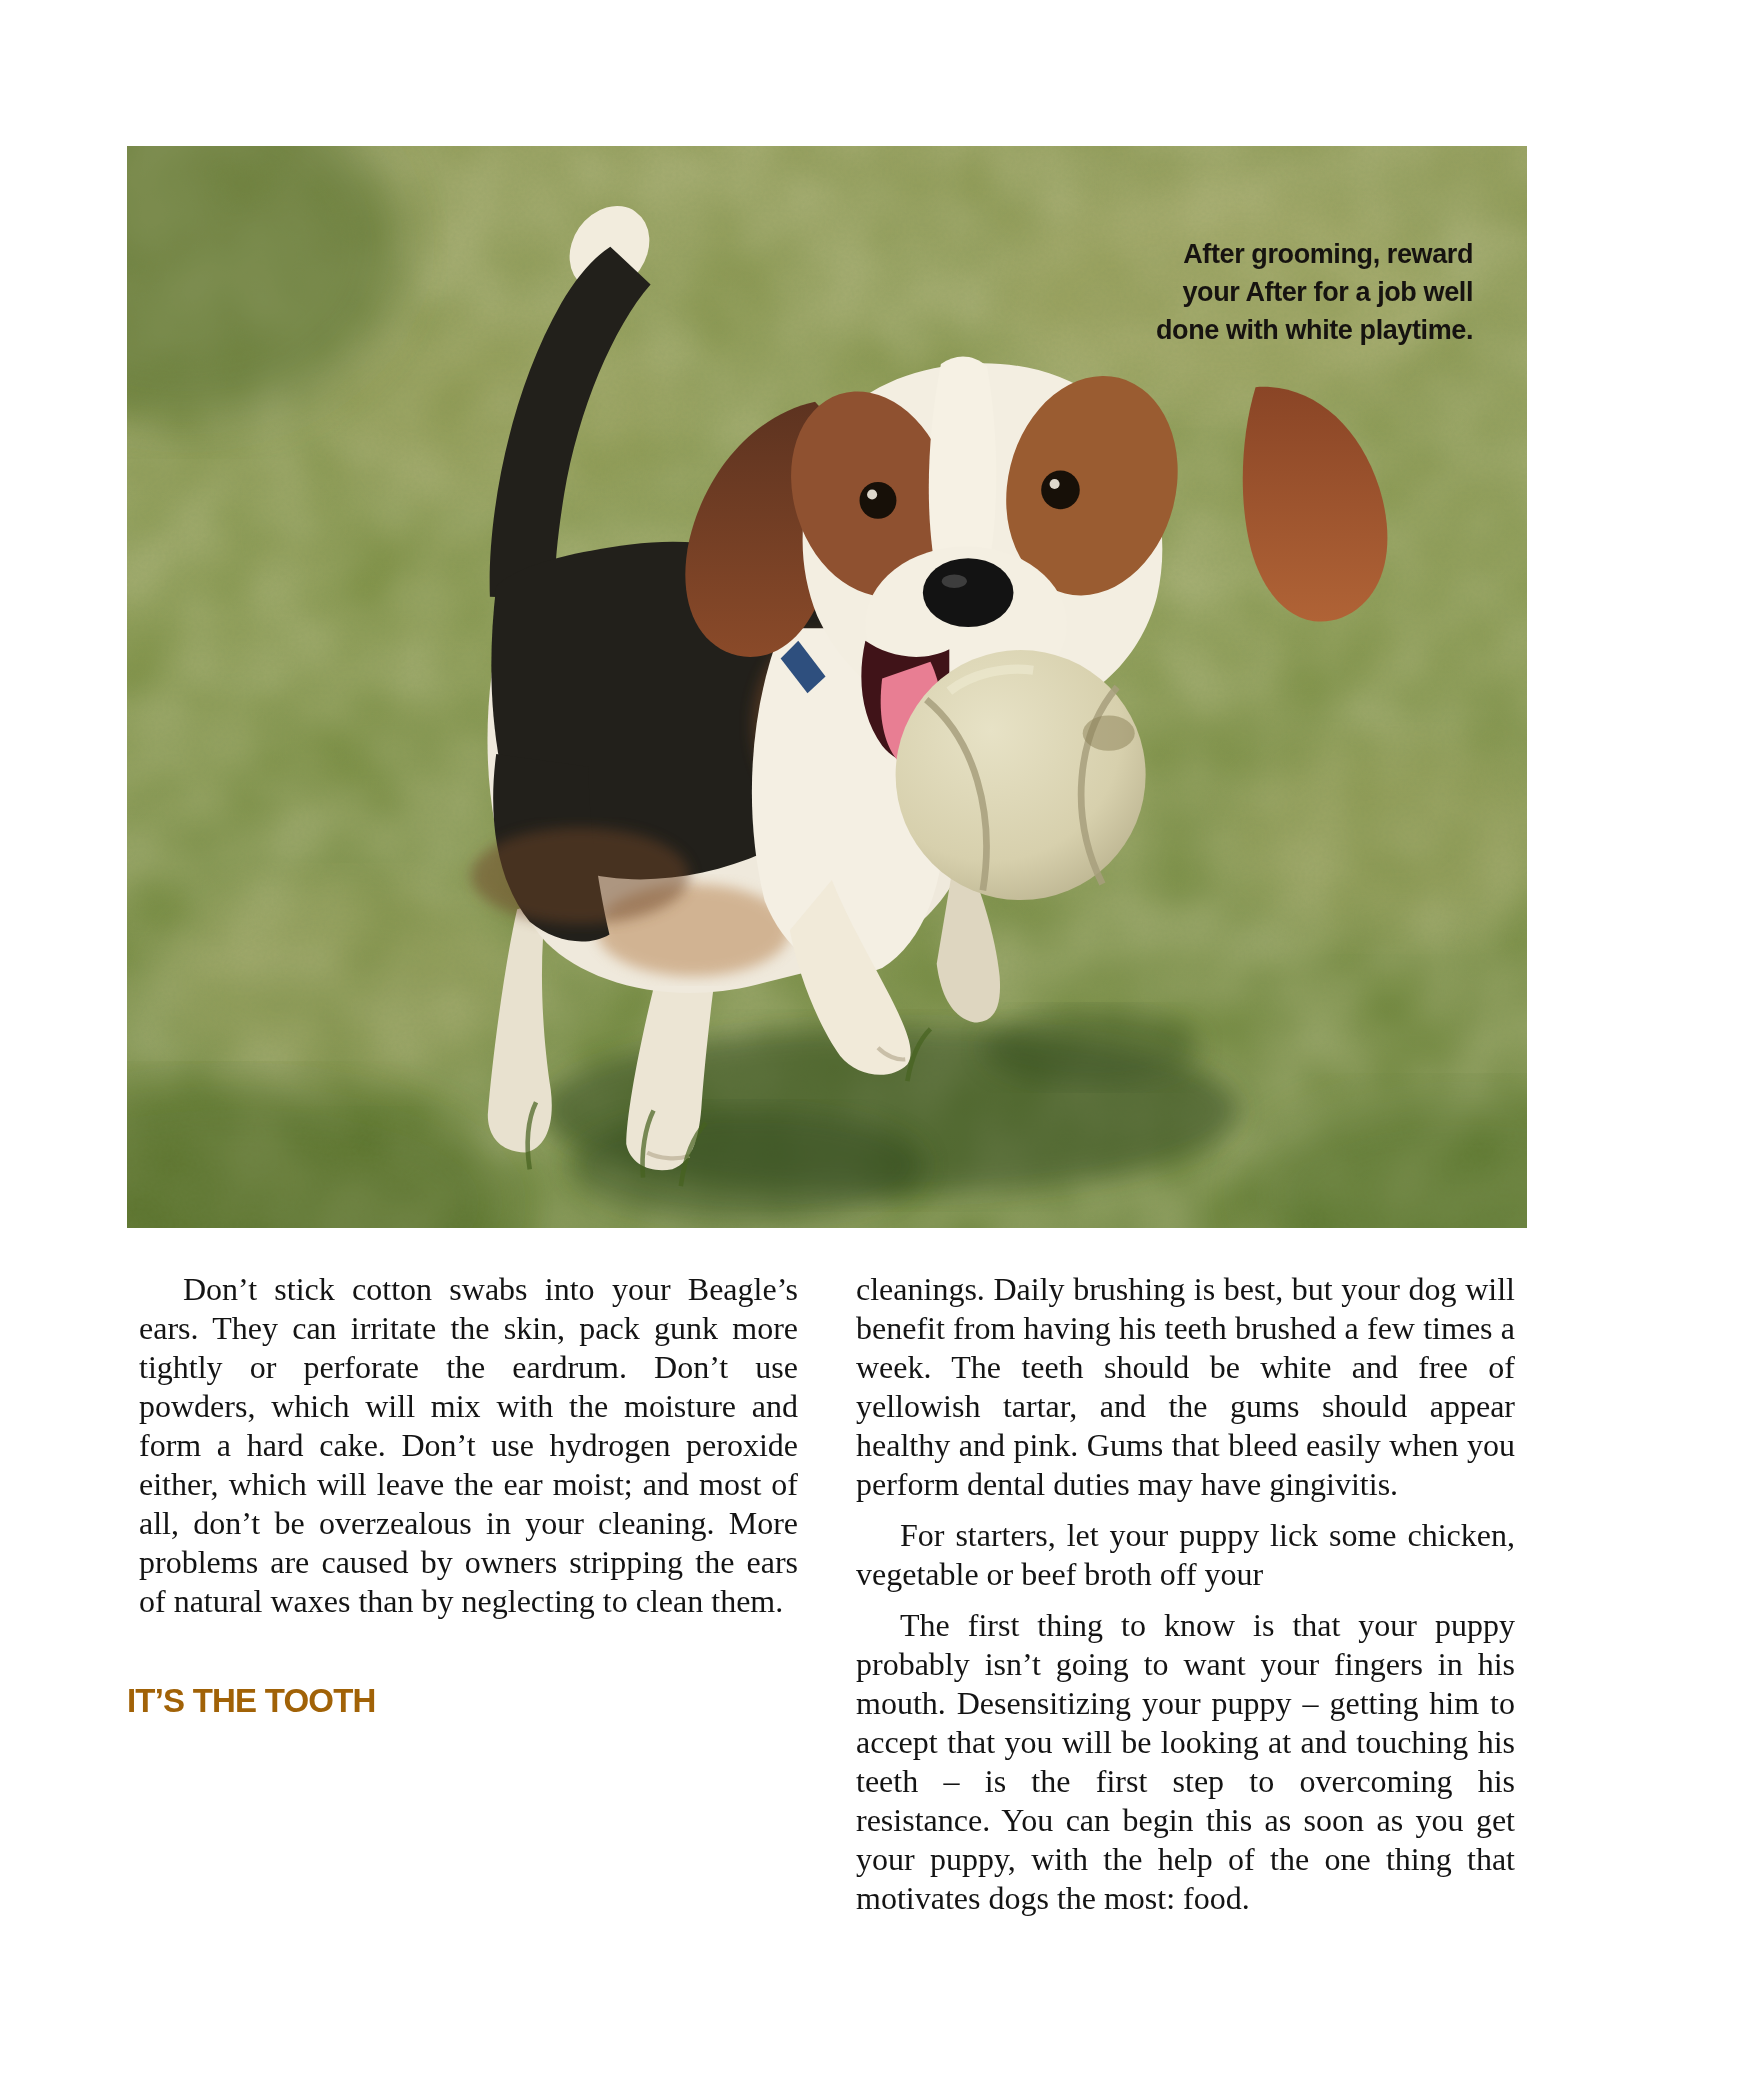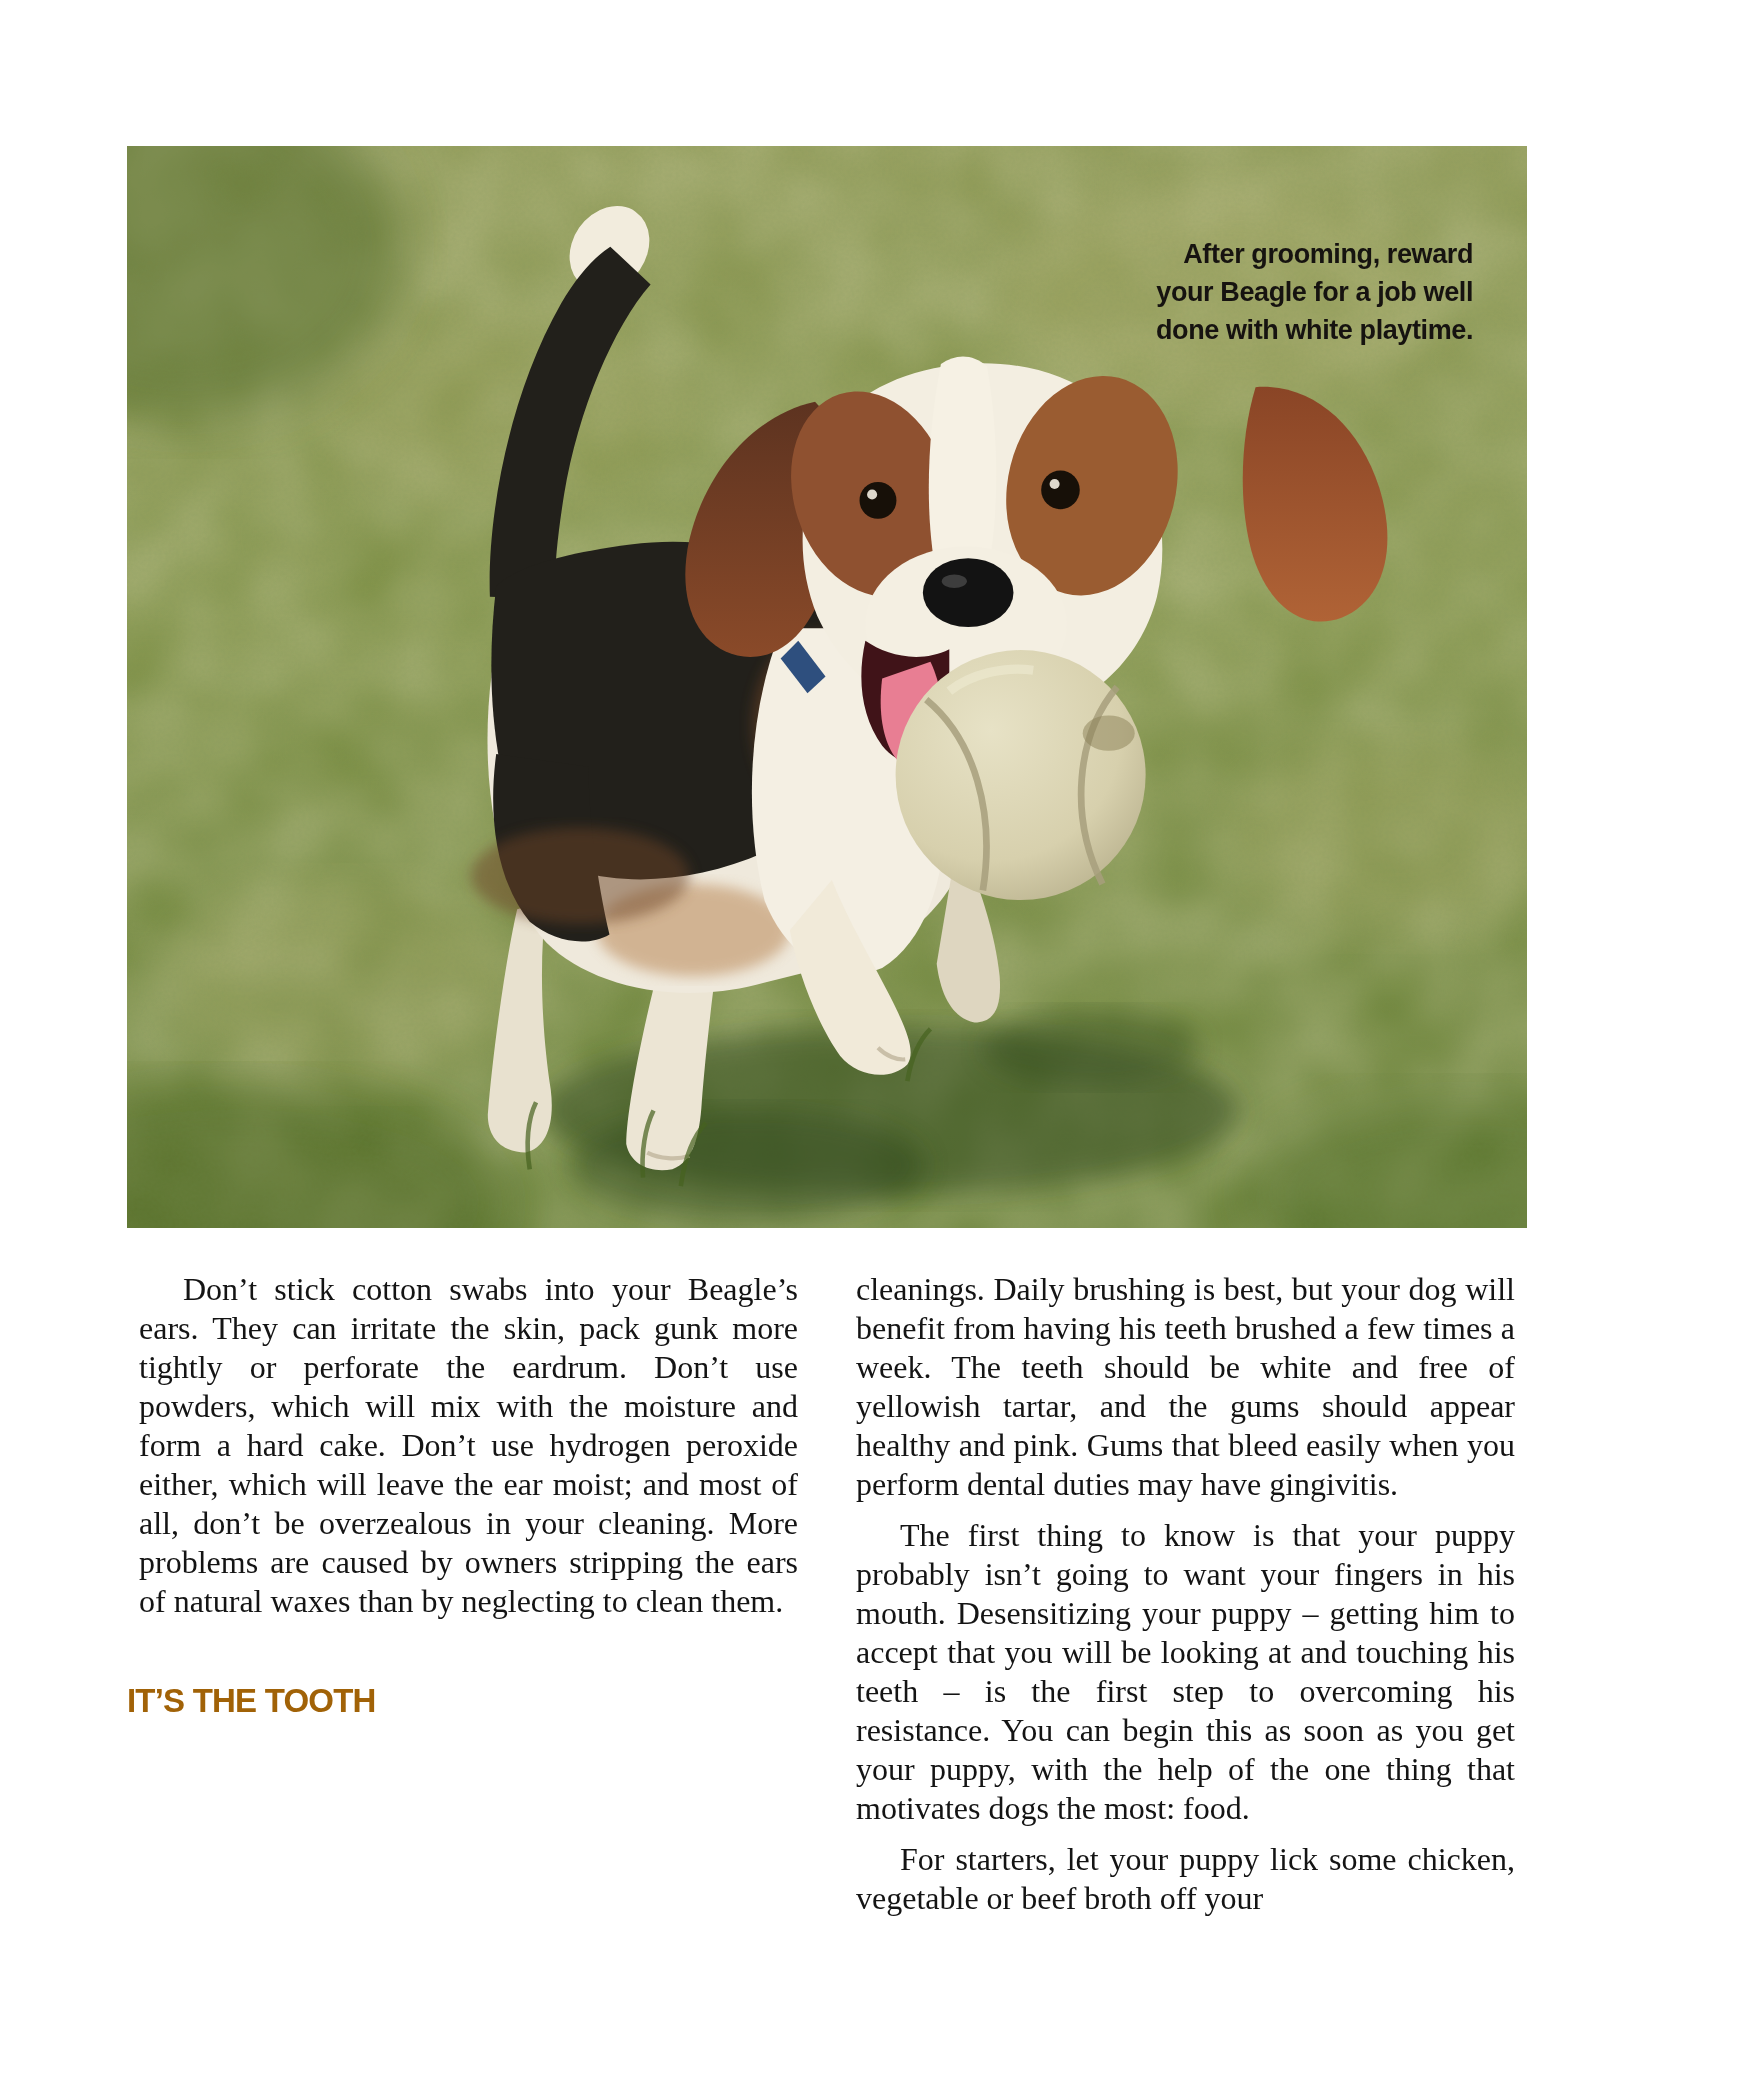--- a/index.html
+++ b/index.html
@@ -147,30 +147,30 @@
           <path d="M 1230 2460 C 1225 2400 1235 2340 1255 2300"></path>
           <path d="M 1320 2480 C 1330 2410 1350 2360 1380 2330"></path>
           <path d="M 960 2440 C 950 2380 955 2320 975 2280"></path>
           <path d="M 1860 2230 C 1870 2170 1890 2130 1915 2105"></path>
         </g>
       </g>
     </svg>
 
     <div class="photo-caption">
       <div>After grooming, reward</div>
-      <div>your Beagle for a job well</div>
+      <div>your After for a job well</div>
       <div>done with white playtime.</div>
     </div>
   </div>
 
   <div class="col col-left">
     <p class="indent">Don’t stick cotton swabs into your Beagle’s ears. They can irritate the skin, pack gunk more tightly or perforate the eardrum. Don’t use powders, which will mix with the moisture and form a hard cake. Don’t use hydrogen peroxide either, which will leave the ear moist; and most of all, don’t be overzealous in your cleaning. More problems are caused by owners stripping the ears of natural waxes than by neglecting to clean them.</p>
     <h2 class="section-heading">IT’S THE TOOTH</h2>
   </div>
 
   <div class="col col-right">
     <p>cleanings. Daily brushing is best, but your dog will benefit from having his teeth brushed a few times a week. The teeth should be white and free of yellowish tartar, and the gums should appear healthy and pink. Gums that bleed easily when you perform dental duties may have gingivitis.</p>
+    <p class="indent">For starters, let your puppy lick some chicken, vegetable or beef broth off your</p>
     <p class="indent">The first thing to know is that your puppy probably isn’t going to want your fingers in his mouth. Desensitizing your puppy – getting him to accept that you will be looking at and touching his teeth – is the first step to overcoming his resistance. You can begin this as soon as you get your puppy, with the help of the one thing that motivates dogs the most: food.</p>
-    <p class="indent">For starters, let your puppy lick some chicken, vegetable or beef broth off your</p>
   </div>
 
 </div>
 
 
 </body></html>

